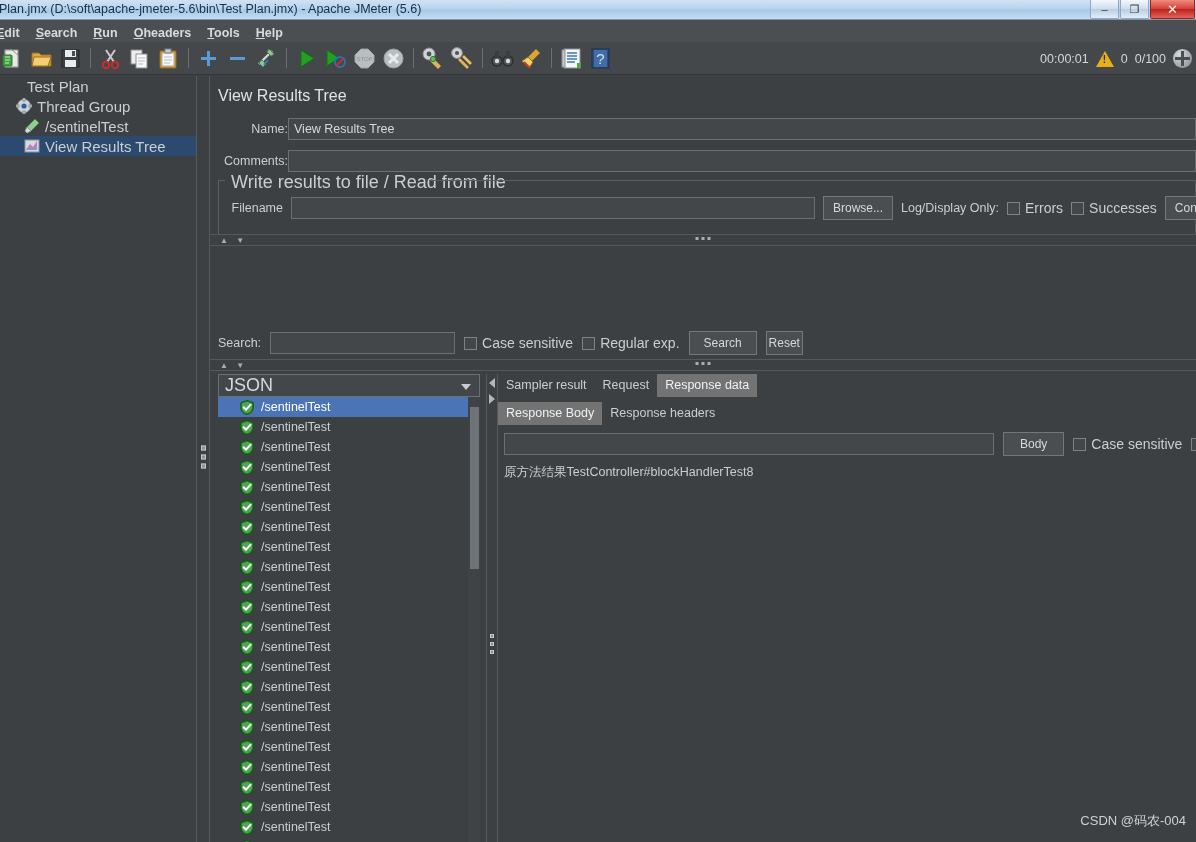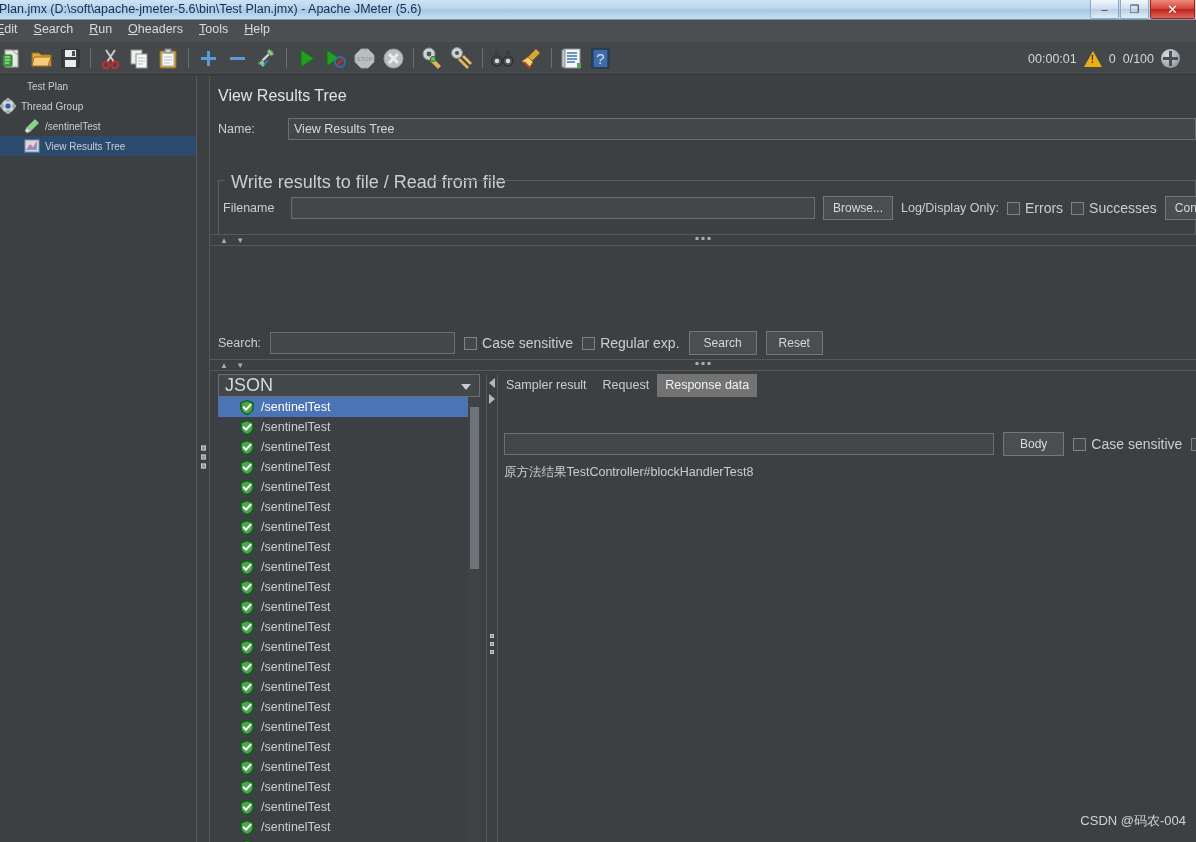--- a/index.html
+++ b/index.html
@@ -37,21 +37,21 @@
   .win-btn i {
     position: absolute; left: 50%; top: 50%; transform: translate(-50%,-50%);
     font-style: normal; font-size: 11px; color: #2b3b4a; line-height: 1;
   }
   .win-btn.close i { color: #fff; font-size: 13px; }
 
   
   #menubar {
     position: absolute; left: 0; top: 20px; width: 1196px; height: 22px;
     background: #4b4f52;
-    display: flex; align-items: flex-start;
+    display: flex; align-items: flex-end; font-weight: bold;
   }
   .menu-item {
     font-size: 12.5px; color: #d8dbdd; padding: 2px 8px; cursor: default;
     white-space: nowrap;
   }
   .menu-item u { text-decoration: underline; }
   #menubar .menu-item:first-child { margin-left: -12px; }
 
   
   #toolbar {
@@ -64,21 +64,21 @@
     width: 23px; height: 23px; margin: 0 3px;
     position: relative; flex: 0 0 auto; cursor: default;
   }
   .tb-sep {
     width: 1px; height: 20px; background: #6a6f72; margin: 0 5px; flex: 0 0 auto;
   }
   #toolbar .tb-icon:first-child { margin-left: 1px; }
 
   
   #tb-status {
-    position: absolute; right: 16px; top: 0; height: 33px;
+    position: absolute; right: 4px; top: 0; height: 33px;
     display: flex; align-items: center; gap: 7px; margin-left: 48px;
   }
   #tb-status .st-text { font-size: 12.5px; color: #d3d6d8; }
   .warn-tri {
     width: 0; height: 0; position: relative;
     border-left: 9px solid transparent; border-right: 9px solid transparent;
     border-bottom: 16px solid #e8b016;
   }
   .warn-tri::after {
     content: "!"; position: absolute; left: -2px; top: 3px;
@@ -95,21 +95,21 @@
   .expand-ball::before { left: 8px; top: 2px; width: 3px; height: 15px; }
   .expand-ball::after  { left: 2px; top: 8px; width: 15px; height: 3px; }
 
   
   #tree-panel {
     position: absolute; left: 0; top: 76px; width: 196px; height: 766px;
     background: #3c4043;
   }
   .tree-row {
     height: 20px; display: flex; align-items: center;
-    font-size: 10px; color: #c9ced2; white-space: nowrap; cursor: default;
+    font-size: 15px; color: #c9ced2; white-space: nowrap; cursor: default;
   }
   .tree-row.selected { background: #2c4a6e; }
   .tree-ico { width: 16px; height: 16px; margin-right: 5px; flex: 0 0 auto; position: relative; }
 
   
   #vsplit {
     position: absolute; left: 196px; top: 76px; width: 14px; height: 766px;
     background: #3c4043;
     border-left: 1px solid #55595c; border-right: 1px solid #55595c;
   }
@@ -125,21 +125,21 @@
   
   #main {
     position: absolute; left: 210px; top: 76px; width: 986px; height: 766px;
     background: #3c4043;
   }
   #panel-title {
     position: absolute; left: 8px; top: 11px;
     font-size: 16px; color: #dfe3e6;
   }
   .field-row { position: absolute; left: 8px; display: flex; align-items: center; }
-  .field-label { font-size: 12.5px; color: #c9ced2; white-space: nowrap; }
+  .field-label { font-size: 12.5px; color: #c9ced2; white-space: nowrap; text-align: right; }
   .txt-input {
     background: #43474a; border: 1px solid #6a6f73;
     height: 22px; font-size: 12.5px; color: #d5d9dc;
     padding: 0 5px; line-height: 20px; outline: none;
     font-family: "Liberation Sans", sans-serif;
   }
   .txt-input::placeholder { color: #7d8286; }
 
   
   #grp-write {
@@ -463,21 +463,21 @@
     <span class="st-text">0/100</span>
     <span class="expand-ball"></span>
   </div>
 </div>
 
 <div id="tree-panel">
   <div class="tree-row" style="padding-left:6px">
     <span class="tree-ico"></span>
     <span>Test Plan</span>
   </div>
-  <div class="tree-row" style="padding-left:0">
+  <div class="tree-row" style="padding-left:16px">
     <span class="tree-ico">
       <svg width="16" height="16" viewBox="0 0 16 16">
           <circle cx="8" cy="8" r="6.6" fill="#cfd4d8" stroke="#8e9498"></circle>
           <circle cx="8" cy="8" r="2.6" fill="#2f5f9e"></circle>
           <g fill="#cfd4d8" stroke="#8e9498">
             <rect x="7" y="0" width="2" height="3"></rect>
             <rect x="7" y="13" width="2" height="3"></rect>
             <rect x="0" y="7" width="3" height="2"></rect>
             <rect x="13" y="7" width="3" height="2"></rect>
           </g>
@@ -516,20 +516,24 @@
 
 <div id="main">
 
   <div id="panel-title">View Results Tree</div>
 
   <div class="field-row" style="top:42px; width:978px;">
     <span class="field-label" style="width:70px">Name:</span>
     <input class="txt-input" style="width: 908px;" value="View Results Tree">
   </div>
 
+  <div class="field-row" style="top:74px; width:978px;">
+    <span class="field-label" style="width:70px">Comments:</span>
+    <input class="txt-input" style="width: 908px;" value="">
+  </div>
 
   <div id="grp-write">
     <div id="grp-title">Write results to file / Read from file</div>
     <div class="field-row" style="left:4px; top:16px; gap:8px;">
       <span class="field-label" style="width:60px">Filename</span>
       <input class="txt-input" style="width: 524px;" value="">
       <button class="btn">Browse...</button>
       <span class="field-label">Log/Display Only:</span>
       <span class="cbx-wrap">
         <span class="cbx"></span>
@@ -557,21 +561,21 @@
     <input class="txt-input" style="width: 185px;" value="">
     <span class="cbx-wrap">
       <span class="cbx"></span>
       <span class="cbx-label">Case sensitive</span>
     </span>
     <span class="cbx-wrap">
       <span class="cbx"></span>
       <span class="cbx-label">Regular exp.</span>
     </span>
     <button class="btn" style="padding:0 14px">Search</button>
-    <button class="btn" style="padding:0 12px">Reset</button>
+    <button class="btn" style="padding:0 2px">Reset</button>
   </div>
 
   <div class="hsplit" style="top:283px">
     <span class="arrows">▲ ▼</span>
     <span class="dots">
         <i></i>
         <i></i>
         <i></i>
       </span>
   </div>
@@ -780,20 +784,24 @@
         <i></i>
         <i></i>
       </span>
   </div>
 
   <div id="detail">
     <div class="tabbar" style="top:0">
       <div class="tab">Sampler result</div>
       <div class="tab">Request</div>
       <div class="tab active">Response data</div>
+    </div>
+    <div class="tabbar" style="top:28px">
+      <div class="tab active">Response Body</div>
+      <div class="tab">Response headers</div>
     </div>
 
     <div id="find-row">
       <input class="txt-input" style="width: 490px;" value="">
       <button class="btn" style="padding:0 16px">Body</button>
       <span class="cbx-wrap">
         <span class="cbx"></span>
         <span class="cbx-label">Case sensitive</span>
       </span>
       <span class="cbx-wrap">

